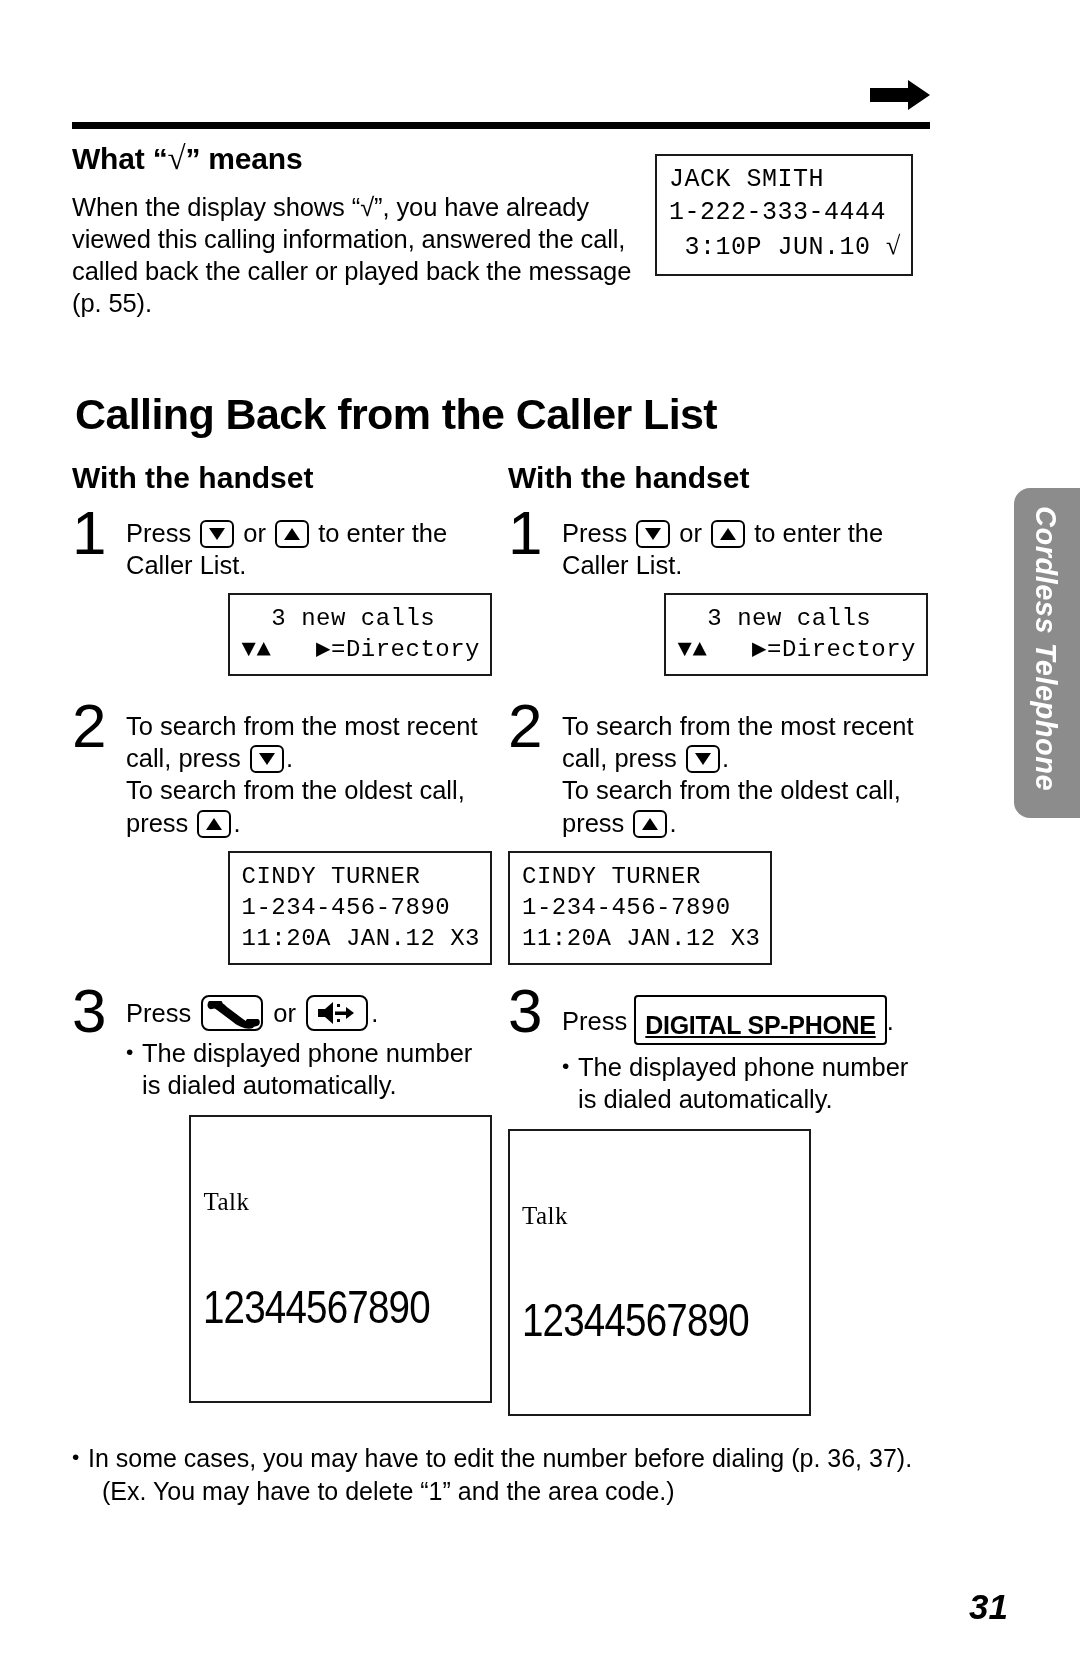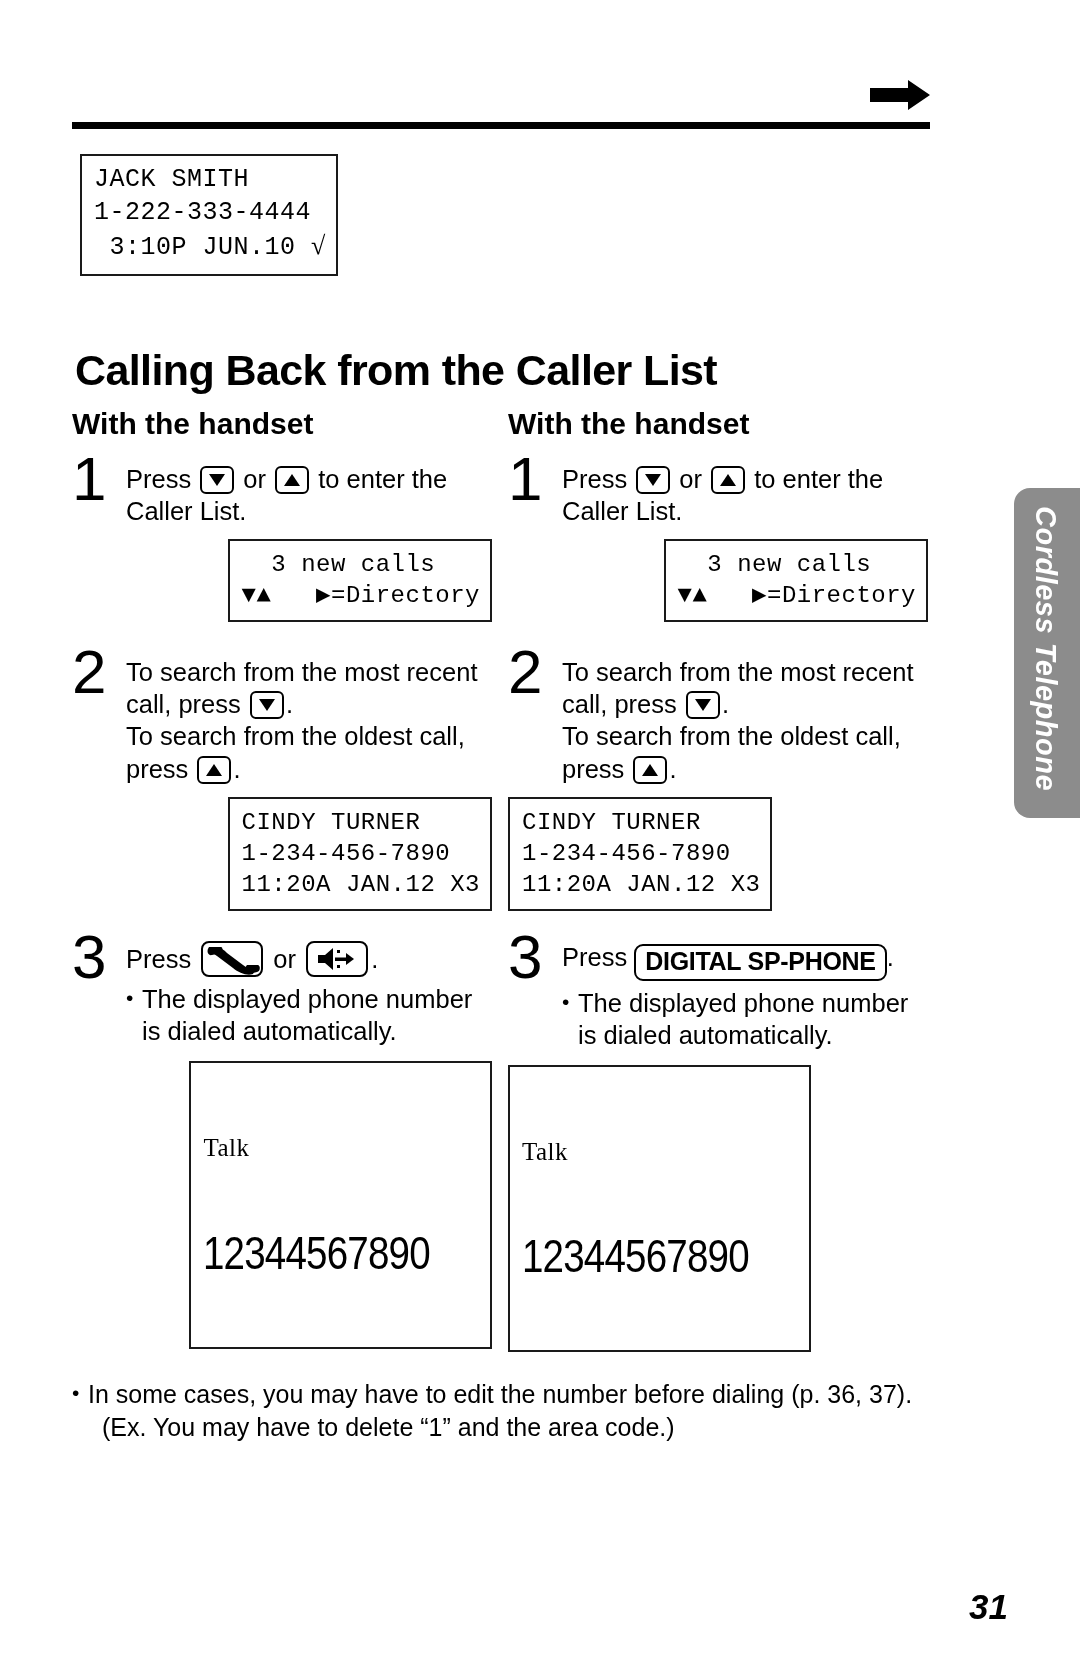--- a/index.html
+++ b/index.html
@@ -151,27 +151,28 @@
     margin:0 3px;
     position:relative;
     background:#fff;
     overflow:hidden;
   }
   .key-wide svg { position:absolute; left:0; top:0; }
 
   .btn-label {
     display:inline-block;
     border:2.5px solid #000;
-    border-radius:9px;
-    padding:2px 9px 3px 9px;
+    border-radius:4px;
+    padding:15px 9px 3px 9px;
     font-weight:bold;
     font-size:25px;
     line-height:1.1;
     vertical-align:-4px;
     letter-spacing:-0.3px;
+    text-decoration:underline;
   }
 
   
   .notes { margin-top:26px; font-size:25px; line-height:1.30; }
   .note { display:flex; margin-bottom:2px; }
   .note .bullet { width:16px; flex:0 0 16px; font-size:21px; line-height:1.45; }
   .note .ntext { flex:1; }
   .note .ntext .cont { display:block; padding-left:14px; }
 
   .pagenum {
@@ -192,33 +193,37 @@
 
   <div class="top-rule"></div>
 
   <div class="side-tab">
     <span class="side-tab-label">Cordless Telephone</span>
   </div>
 
   <div class="content">
 
     <div class="intro-block">
+      <div class="intro-text">
+        <h2 class="sec"><span>What “</span><span style="font-family:'Liberation Serif',serif;font-weight:normal;font-size:33px;">√</span><span>” means</span></h2>
+        <p class="body">When the display shows “√”, you have already viewed this calling information, answered the call, called back the caller or played back the message (p. 55).</p>
+      </div>
       <div class="intro-lcd">
         <div class="lcd"><span>JACK SMITH</span>
 <span>1-222-333-4444</span>
 <span> 3:10P JUN.10 </span><span class="chk">√</span></div>
       </div>
     </div>
 
     <div class="intro-block" style="margin-top:34px;">
     </div>
 
     <h1 class="big" style="margin-top:36px;">Calling Back from the Caller List</h1>
 
-    <div class="cols" style="margin-top:12px;gap:12px;">
+    <div class="cols" style="margin-top:22px;gap:12px;">
 
       <div class="col">
         <h3 class="sub">With the handset</h3>
 
         <div class="step">
           <div class="step-num">1</div>
           <div class="step-body"><span>Press </span><span class="key"><span class="tri-d"></span></span><span> or </span><span class="key"><span class="tri-u"></span></span><span> to enter the Caller List.</span></div>
         </div>
         <div class="lcd-wrap">
           <div class="lcd lcd-small"><span>  3 new calls</span>

